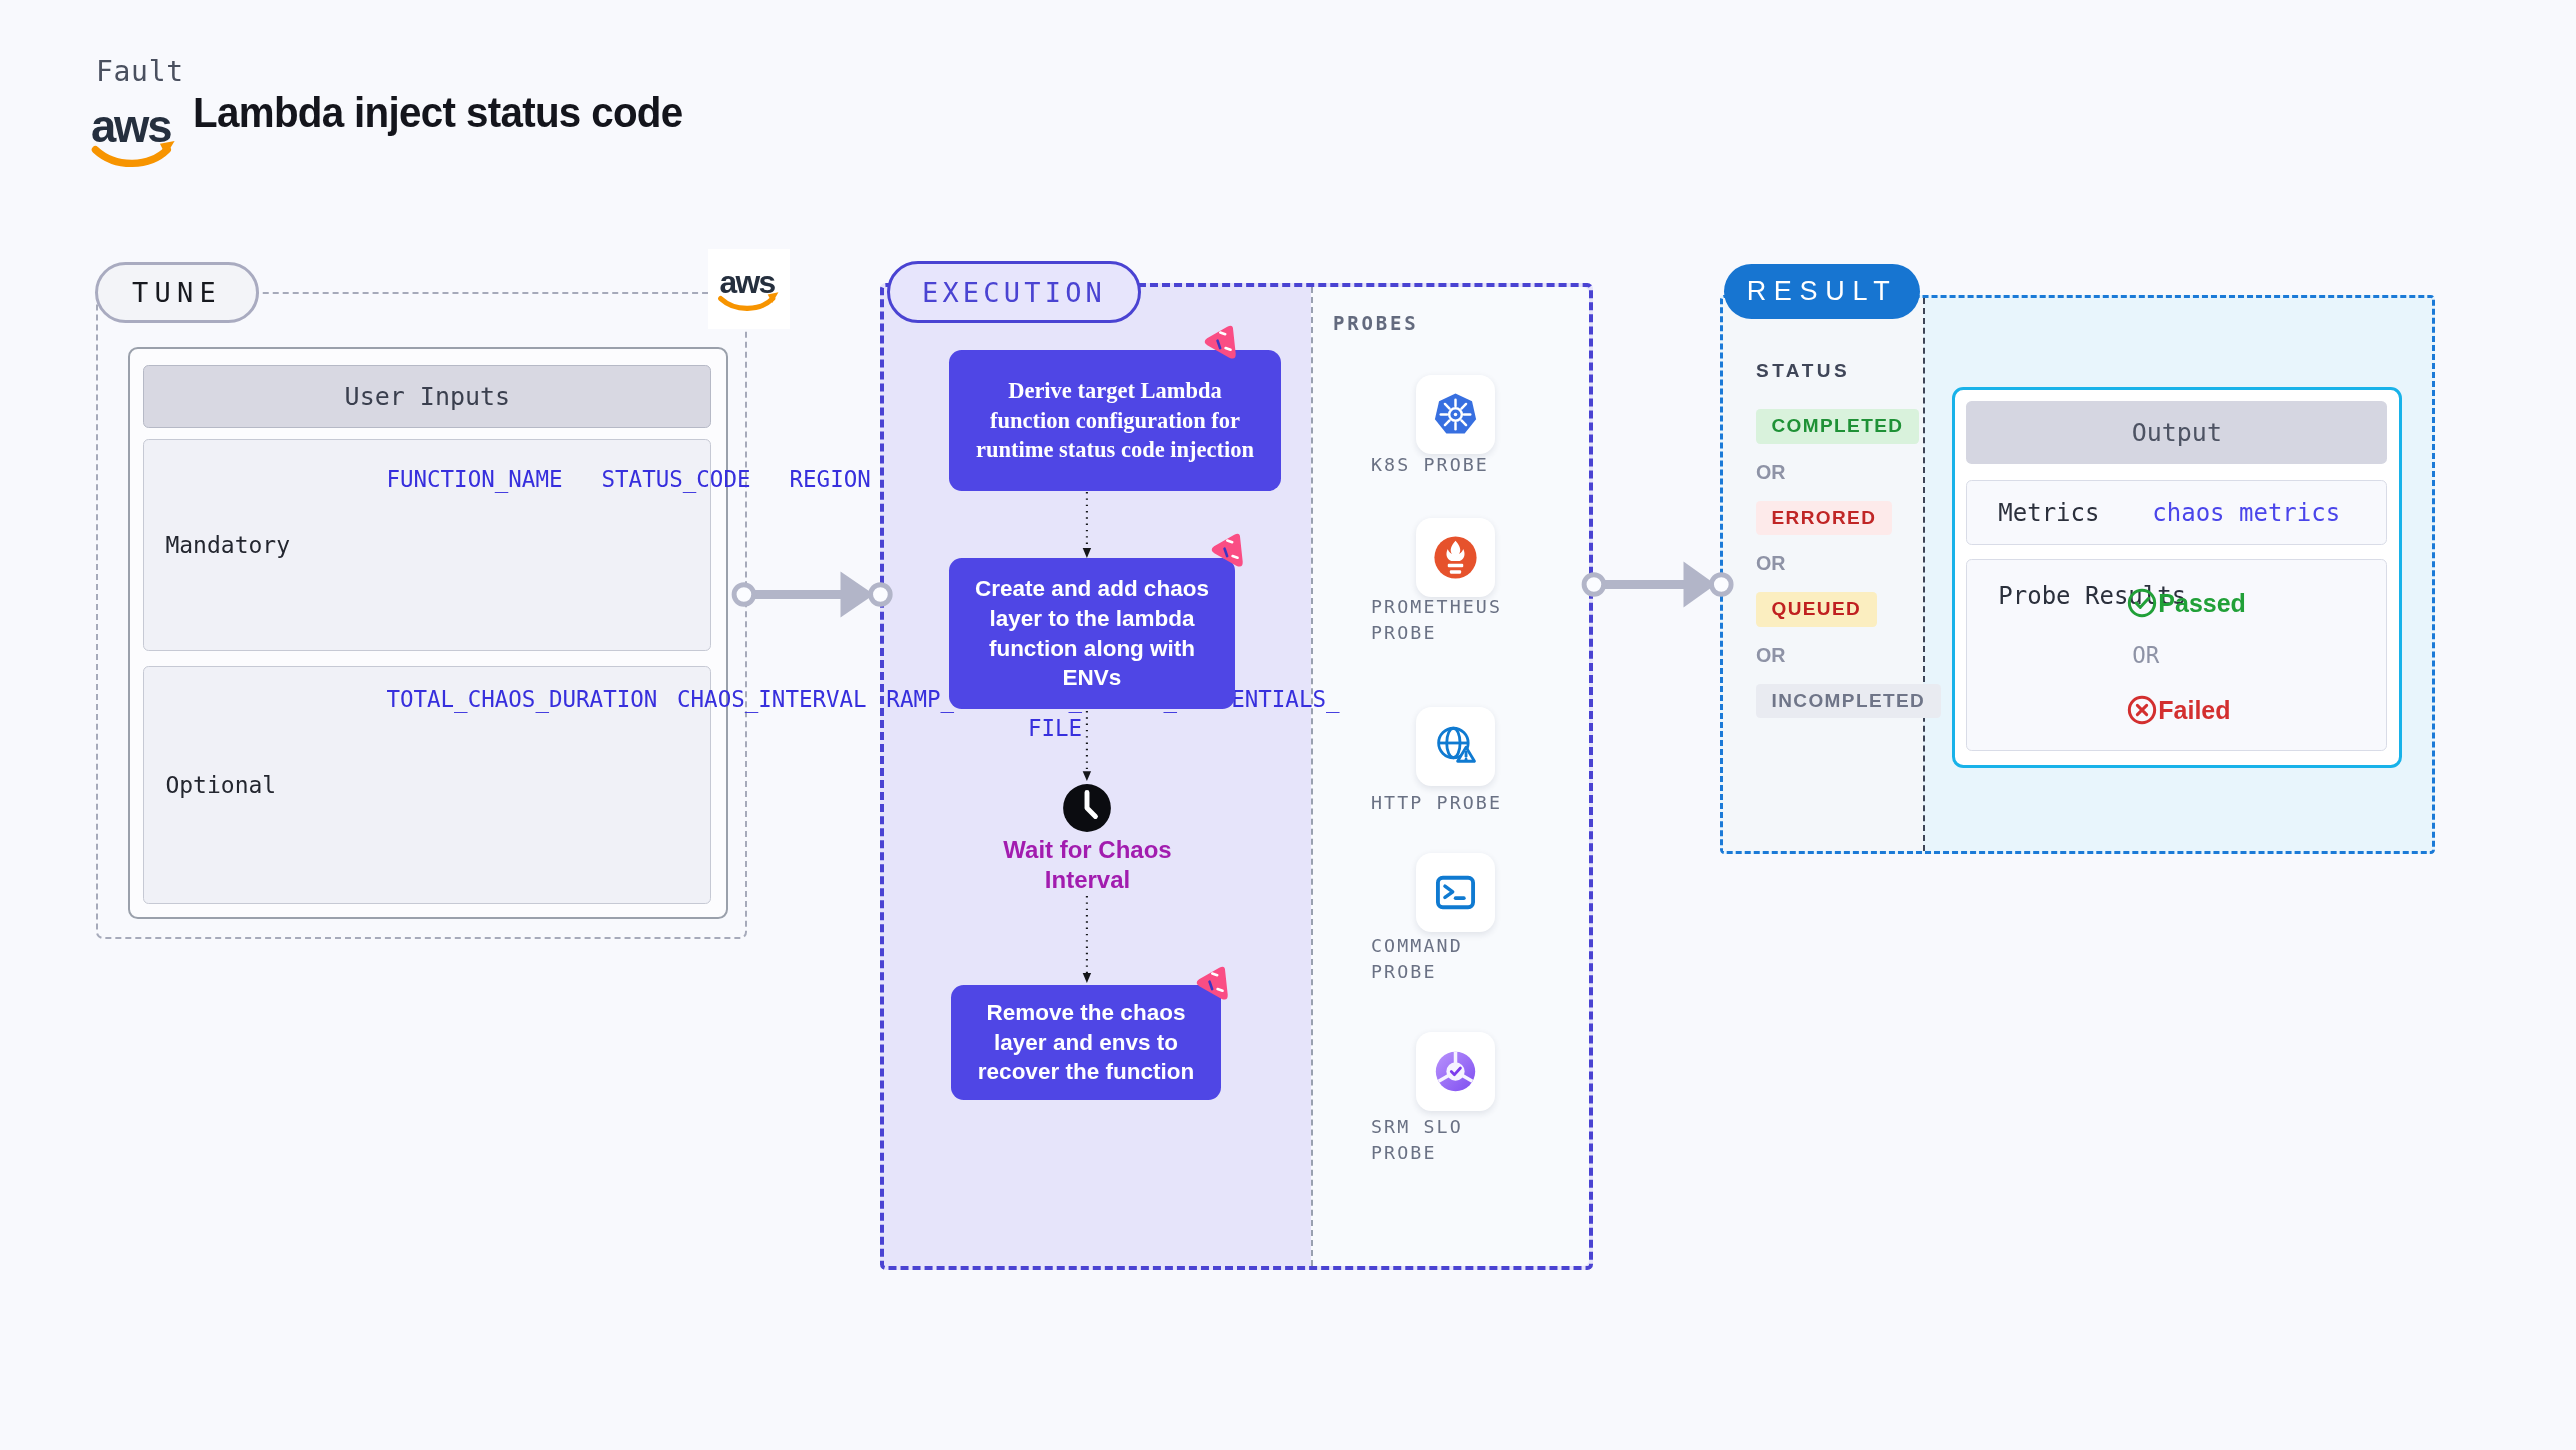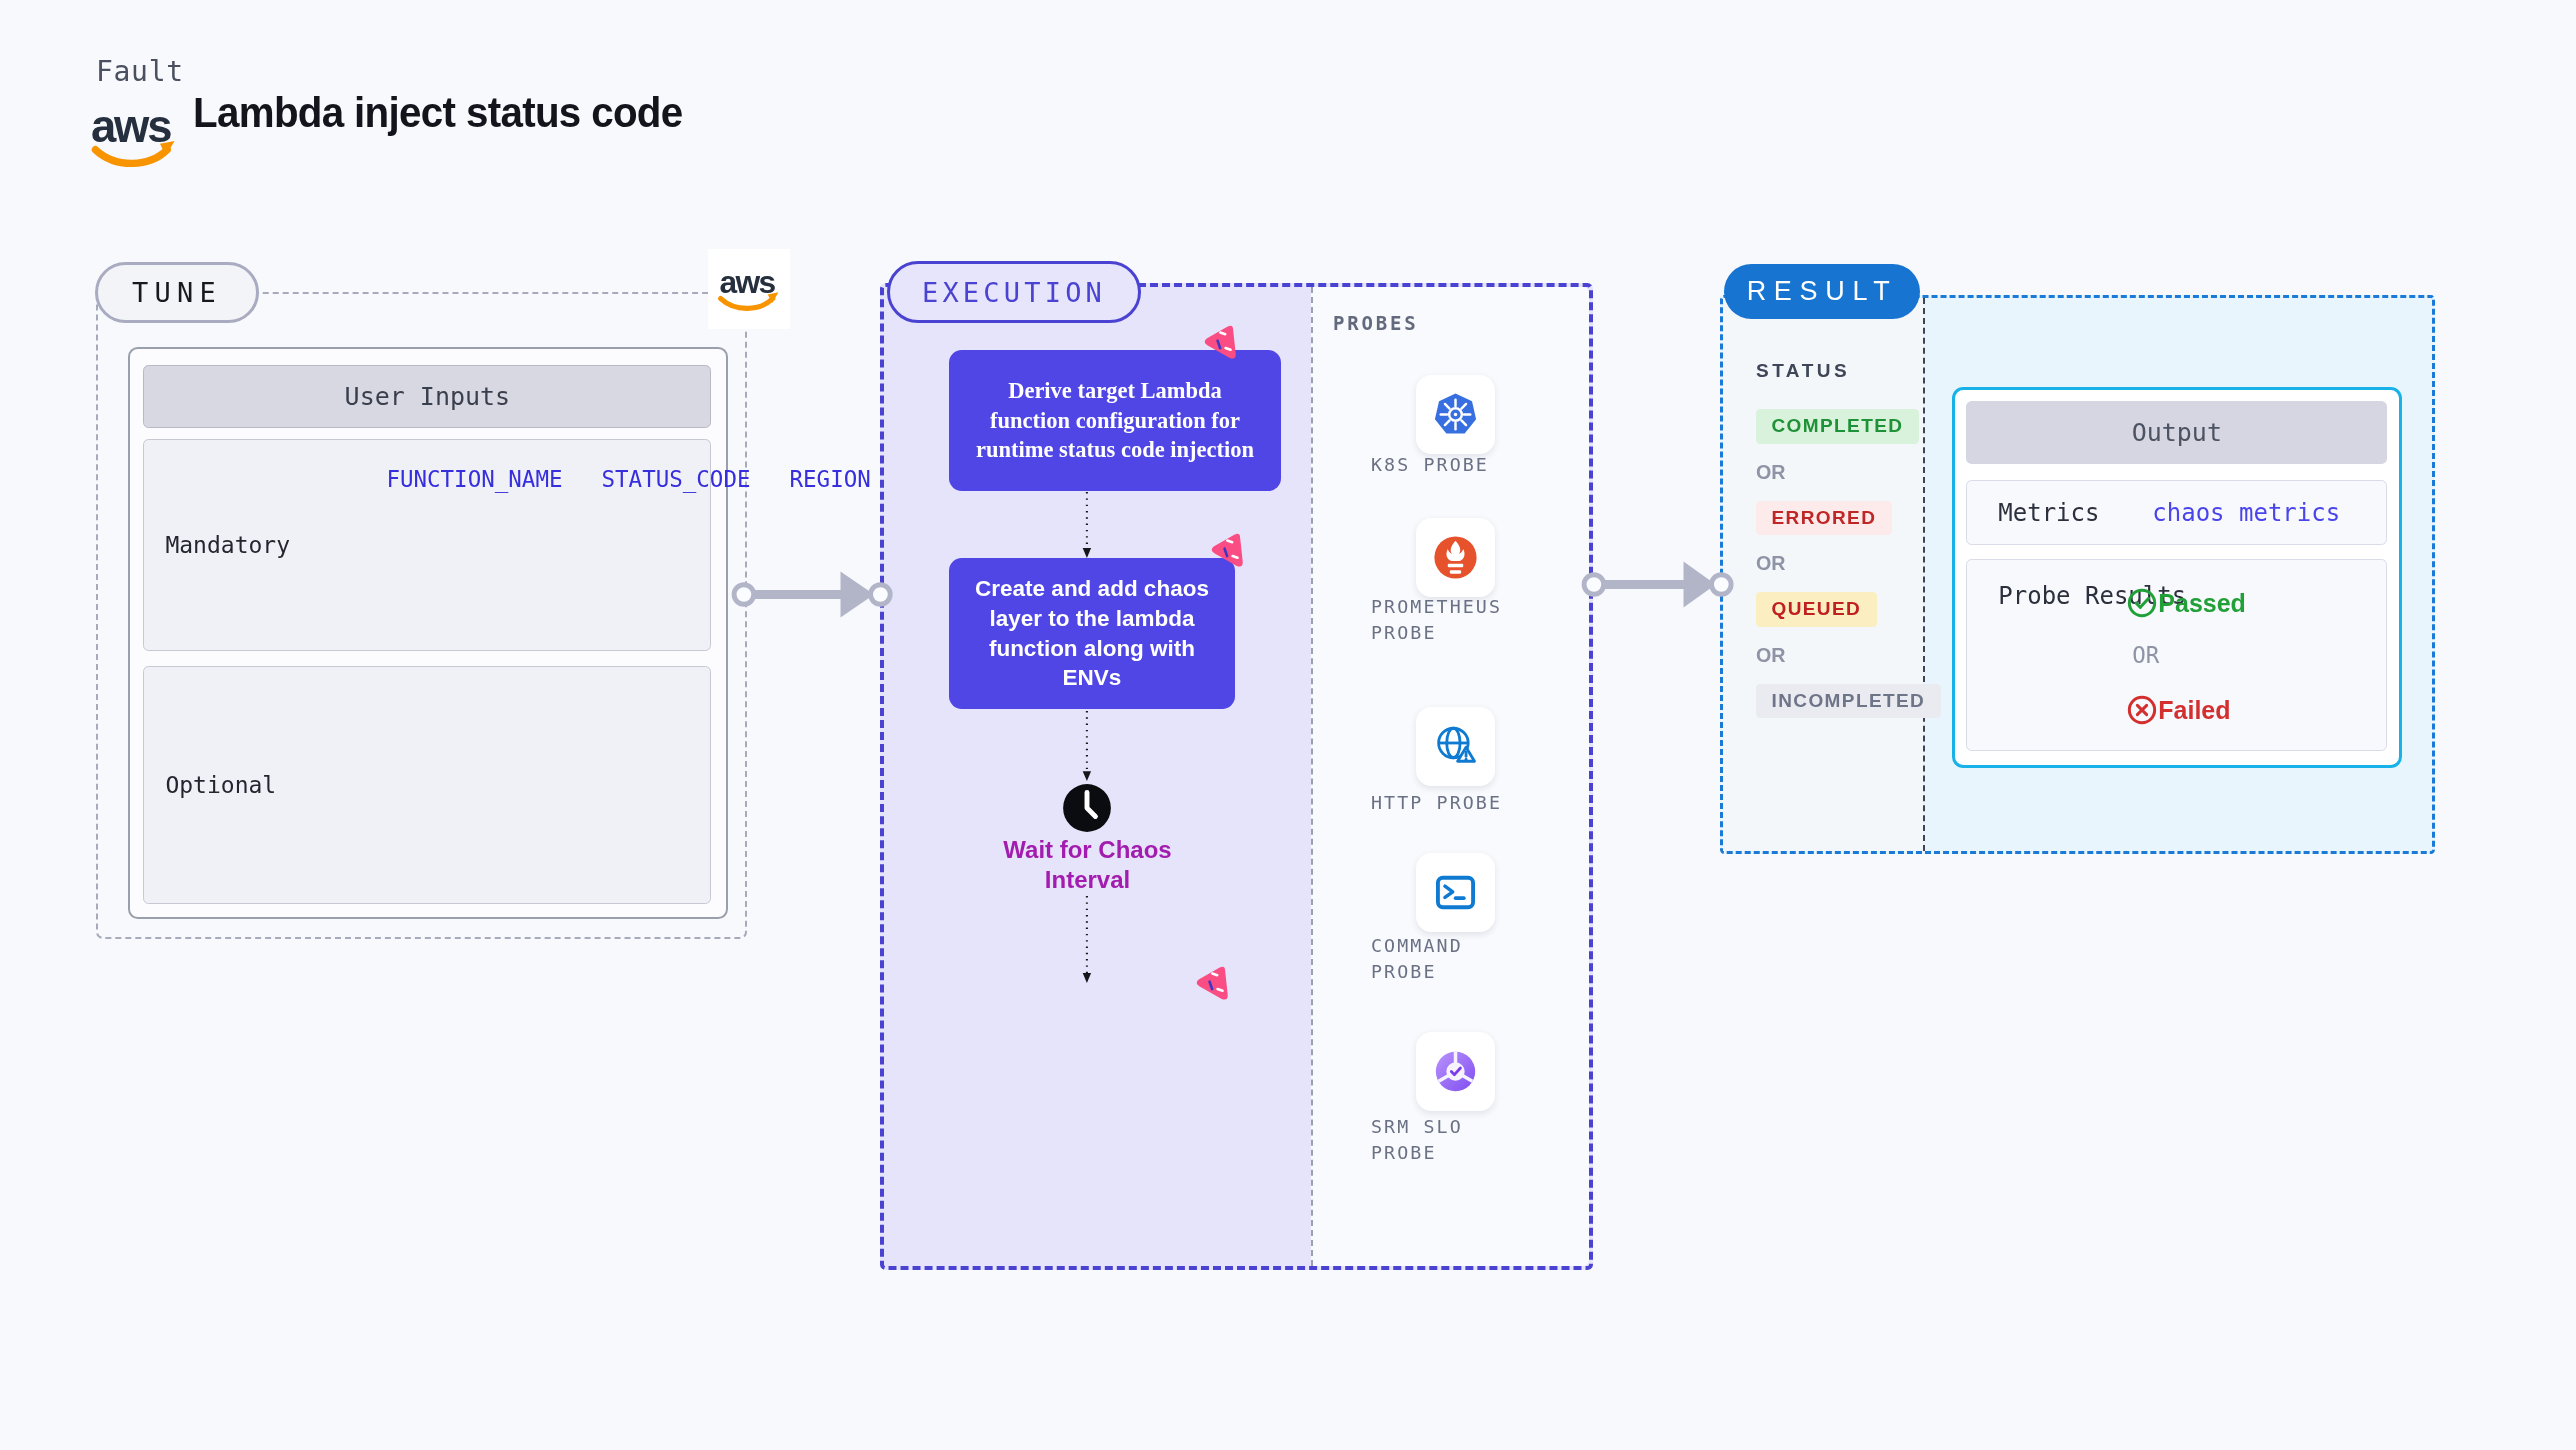--- a/index.html
+++ b/index.html
@@ -132,20 +132,26 @@
       <div class="g-label mono">Mandatory</div>
       <div class="g-values">
         <div>FUNCTION_NAME</div>
         <div>STATUS_CODE</div>
         <div>REGION</div>
       </div>
     </div>
 
     <div class="abs ui-group g1">
       <div class="g-label mono">Optional</div>
+      <div class="g-values">
+        <div>TOTAL_CHAOS_DURATION</div>
+        <div>CHAOS_INTERVAL</div>
+        <div>RAMP_TIME</div>
+        <div>AWS_SHARED_CREDENTIALS_FILE</div>
+      </div>
     </div>
   </div>
 
   <svg class="abs" style="left:731px;top:563px;z-index:8;" width="163" height="63" viewBox="0 0 232 90">
     <line x1="18" y1="45" x2="160" y2="45" stroke="#b2b5c8" stroke-width="13"></line>
     <polygon points="156,12 204,45 156,78" fill="#b2b5c8"></polygon>
     <circle cx="18" cy="45" r="14" fill="#fbfcff" stroke="#b2b5c8" stroke-width="7"></circle>
     <circle cx="213" cy="45" r="14" fill="#fbfcff" stroke="#b2b5c8" stroke-width="7"></circle>
   </svg>
 
@@ -186,20 +192,23 @@
   <svg class="abs" style="left:1061px;top:782px;z-index:6;" width="52" height="52" viewBox="0 0 74 74">
     <circle cx="37" cy="37" r="34" fill="#0b0c10"></circle>
     <path d="M37,37 L37,15 M37,37 L49,49" stroke="#fff" stroke-width="7" stroke-linecap="round" fill="none"></path>
   </svg>
   <div class="abs wait-label">Wait for Chaos Interval</div>
   <svg class="abs" style="left:1082px;top:896px;" width="9.8" height="87" viewBox="0 0 14 124">
     <line x1="7" y1="0" x2="7" y2="110" stroke="#15161a" stroke-width="3" stroke-dasharray="2 7"></line>
     <polygon points="1,110 13,110 7,124" fill="#15161a"></polygon>
   </svg>
 
+  <div class="abs step s2">
+    <span>Remove the chaos layer and envs to recover the function</span>
+  </div>
   <svg class="abs chaos-badge" style="left:1193px;top:966px;" width="37" height="37" viewBox="0 0 48 48">
     <path d="M44 9 Q45 1 37 4 L9 15 Q2 19 8 24 L34 44 Q42 49 43 40 Z" fill="#fa4d84"></path>
     <line x1="27" y1="10" x2="33" y2="13" stroke="#fff" stroke-width="3.4" stroke-linecap="round"></line>
     <line x1="22" y1="20" x2="24" y2="30" stroke="#3d35c4" stroke-width="3.4" stroke-linecap="round"></line>
     <line x1="31" y1="31" x2="37" y2="34" stroke="#fff" stroke-width="3.4" stroke-linecap="round"></line>
   </svg>
 
   <div class="abs probe-card" style="top:375px;">
     <svg width="45" height="45" viewBox="0 0 64 64">
       <polygon points="32,2 55.5,13.3 61.3,38.7 45,59 19,59 2.7,38.7 8.6,13.3" fill="#376fe0"></polygon>

